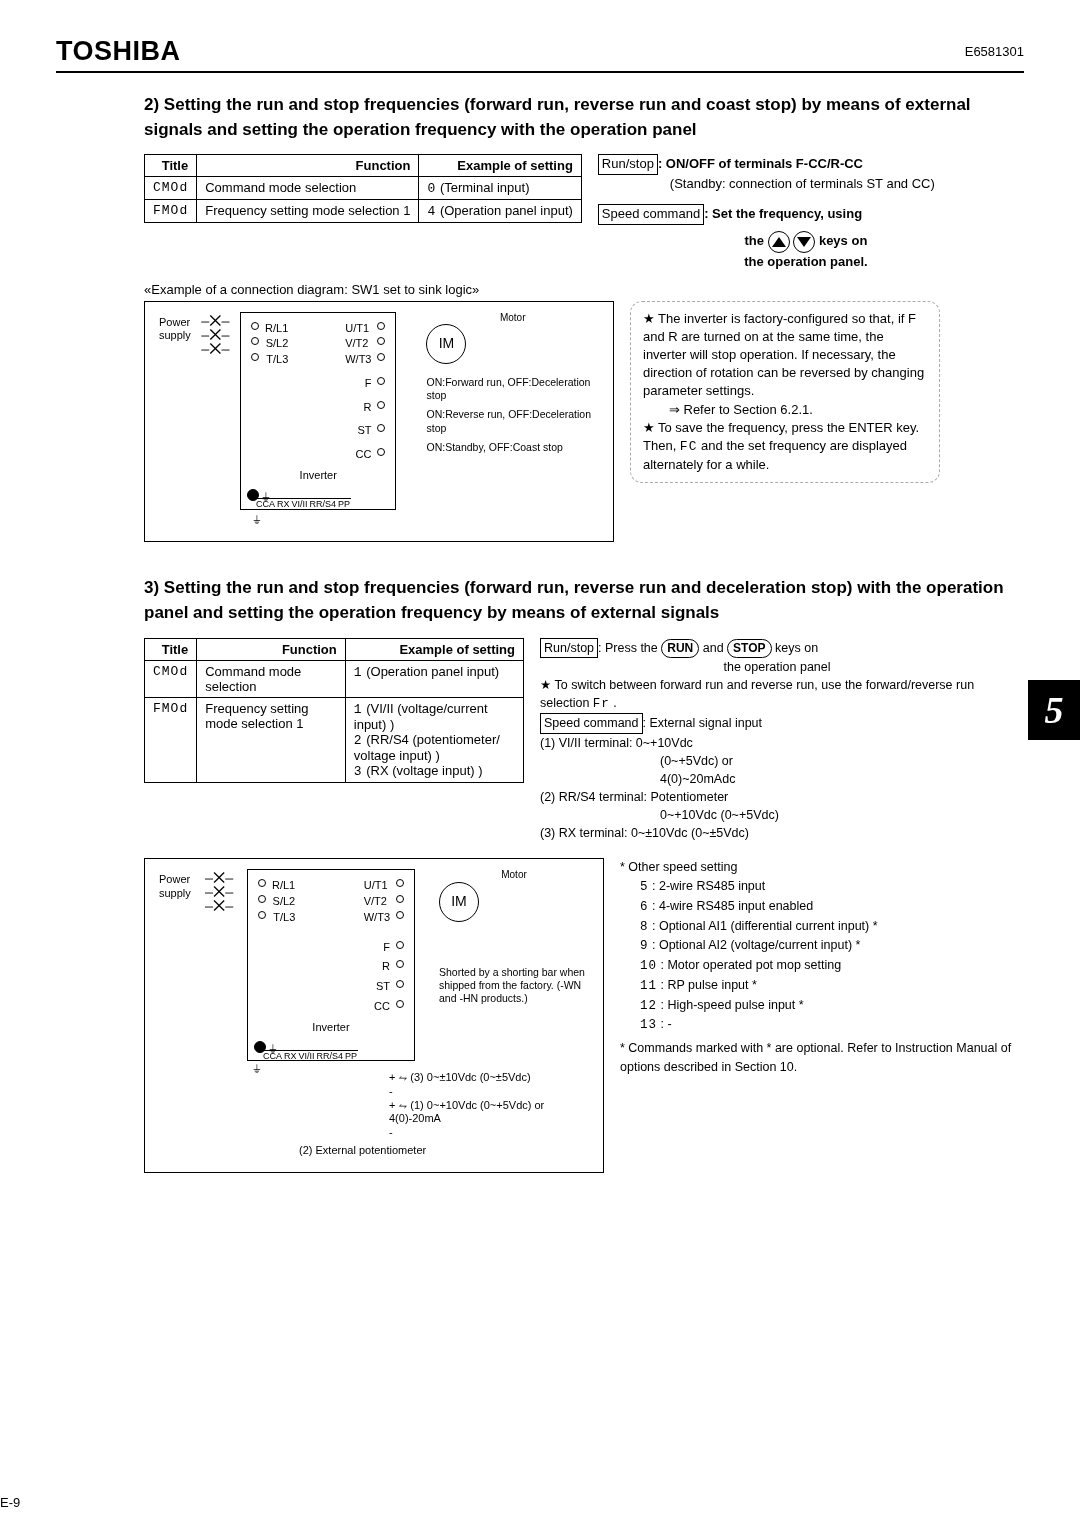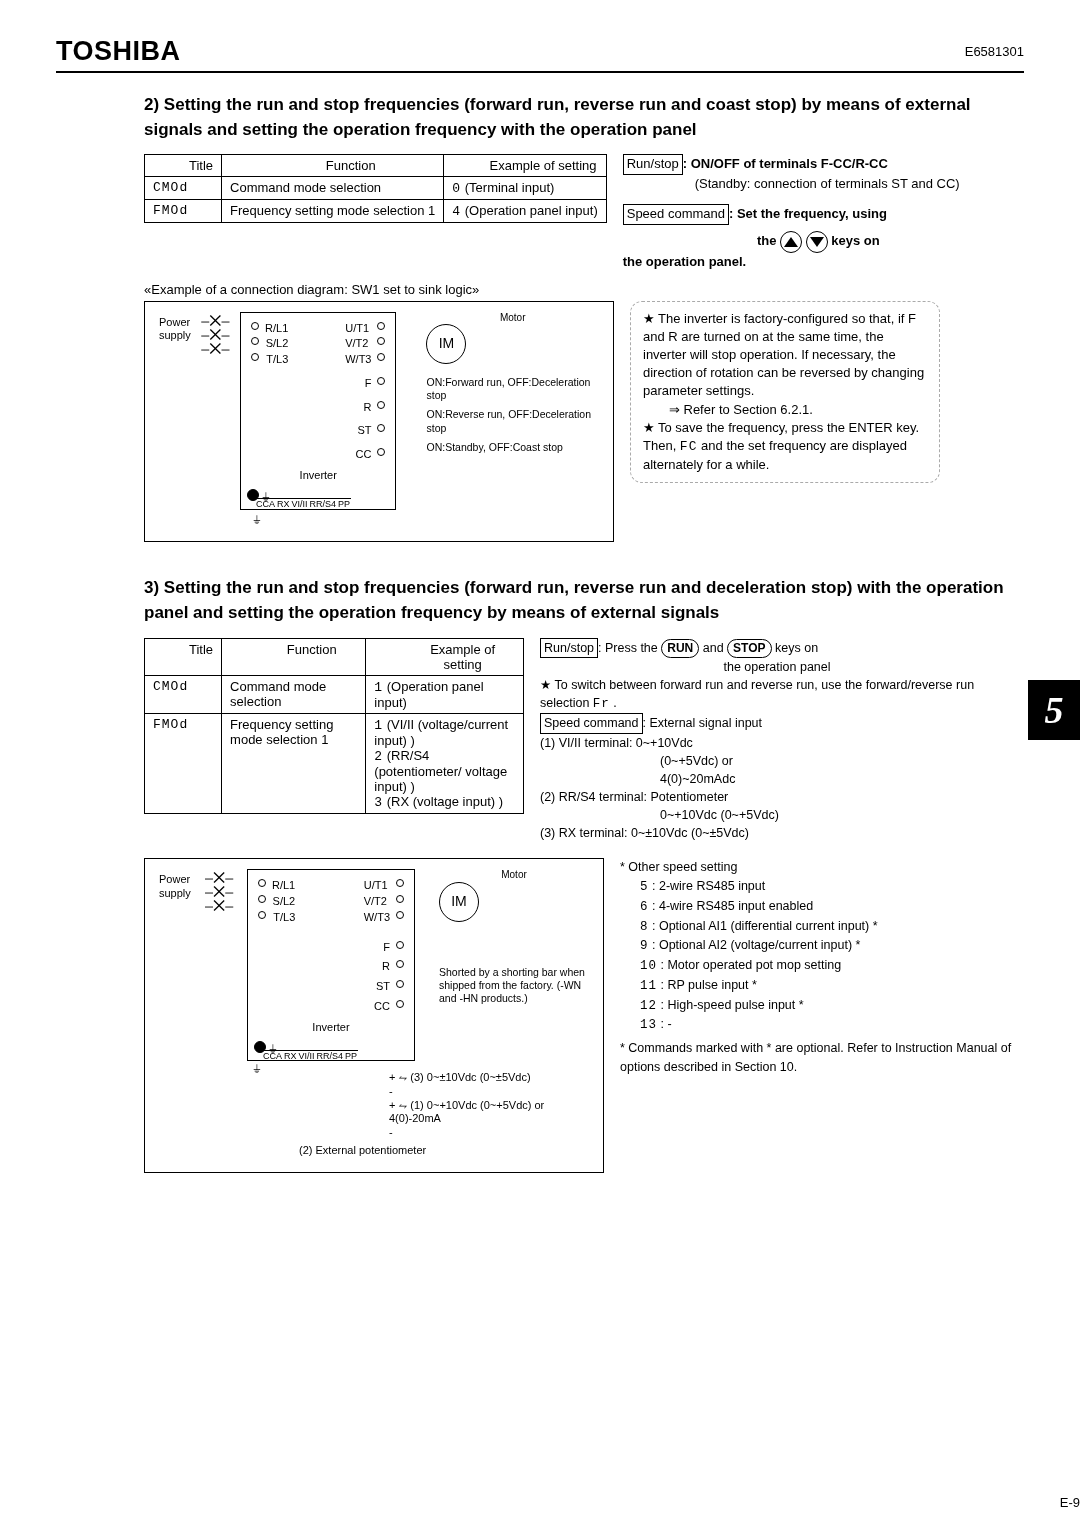--- a/index.html
+++ b/index.html
@@ -6,32 +6,32 @@
   body { background: #888; font-family: Arial, sans-serif; font-size: 13px; color: #000; }
   .page { width: 1080px; height: 1532px; background: #fff; margin: 0 auto; position: relative; padding: 36px 56px 24px 56px; }
   .header { display: flex; justify-content: space-between; align-items: center; border-bottom: 2.5px solid #000; padding-bottom: 4px; margin-bottom: 20px; }
   .brand { font-family: "Arial Black", Arial, sans-serif; font-weight: 900; font-size: 27px; letter-spacing: 0.5px; }
   .docnum { font-size: 13px; }
   .content { padding-left: 88px; padding-right: 10px; }
   h3.sect-title { font-size: 17px; font-weight: bold; line-height: 1.45; margin-bottom: 12px; }
   .twocol { display: flex; align-items: flex-start; gap: 16px; }
   table.settings { border-collapse: collapse; font-size: 13px; }
   table.settings th, table.settings td { border: 1px solid #000; padding: 3px 8px; vertical-align: top; }
-  table.settings th { font-weight: normal; text-align: center; padding-left: 44px; }
+  table.settings th { font-weight: bold; text-align: right; }
   .seg { font-family: "Courier New", monospace; letter-spacing: 1px; }
   .right-notes { font-size: 13px; line-height: 1.45; flex: 1; }
   .boxed { border: 1px solid #000; padding: 0 3px; display: inline-block; }
   .round { border: 1.5px solid #000; border-radius: 12px; padding: 0 5px; display: inline-block; font-weight: bold; font-size: 12px; }
   .key-circle { display: inline-flex; align-items: center; justify-content: center; border: 1.5px solid #000; border-radius: 50%; width: 22px; height: 22px; vertical-align: middle; }
   .tri-up { width: 0; height: 0; border-left: 7px solid transparent; border-right: 7px solid transparent; border-bottom: 10px solid #000; }
   .tri-dn { width: 0; height: 0; border-left: 7px solid transparent; border-right: 7px solid transparent; border-top: 10px solid #000; }
   .caption { font-size: 13px; margin: 10px 0 4px 0; }
   .star-box { border: 1px dashed #aaa; border-radius: 12px; padding: 8px 12px; font-size: 13px; line-height: 1.4; width: 310px; }
   .tabnum { position: absolute; right: 0; top: 680px; width: 52px; height: 60px; background: #000; color: #fff; font-size: 38px; font-style: italic; font-weight: bold; display: flex; align-items: center; justify-content: center; font-family: "Times New Roman", serif; }
-  .footer { position: absolute; bottom: 22px; left: 0; right: 0; text-align: right; font-size: 13px; }
+  .footer { position: absolute; bottom: 22px; left: 0; right: 0; text-align: left; font-size: 13px; }
   .diagram { border: 1px solid #000; padding: 10px 14px 14px 14px; font-size: 11px; line-height: 1.25; position: relative; width: 470px; margin-bottom: 16px; }
   .diagram .row { display: flex; align-items: flex-start; }
   .diagram .inv-box { border: 1.5px solid #000; padding: 8px 10px 26px 10px; position: relative; }
   .term { display: flex; justify-content: space-between; gap: 6px; padding: 1px 0; }
   .term .circ { display: inline-block; width: 8px; height: 8px; border: 1px solid #000; border-radius: 50%; }
   .motor-circle { width: 40px; height: 40px; border: 1.5px solid #000; border-radius: 50%; display: flex; align-items: center; justify-content: center; font-size: 14px; text-align: right; }
   .bottom-terms { position: absolute; bottom: -2px; left: 14px; display: flex; font-size: 9px; }
   .bottom-terms span { border-top: 1px solid #000; padding: 0 1px; }
   .gnd-sym { display: inline-block; width: 12px; height: 12px; border: 1px solid #000; border-radius: 50%; background: #000; margin-right: 3px; }
   .small { font-size: 11px; }
@@ -83,21 +83,21 @@
         <div style="text-align:center; margin-top:6px">
           <b>the</b>
           <span class="key-circle">
               <span class="tri-up"></span>
             </span>
           <span class="key-circle">
               <span class="tri-dn"></span>
             </span>
           <b>keys on</b>
         </div>
-        <div style=""><b>the operation panel.</b></div>
+        <div style="text-align:center"><b>the operation panel.</b></div>
       </div>
     </div>
 
     <div class="caption">«Example of a connection diagram: SW1 set to sink logic»</div>
 
     <div class="twocol">
       <div class="diagram">
         <div class="row">
           <div style="width:46px; padding-top:4px">Power supply</div>
           <div style="width:42px; font-size:16px; line-height:14px; padding-top:2px">⎯✕⎯<br>⎯✕⎯<br>⎯✕⎯</div>

